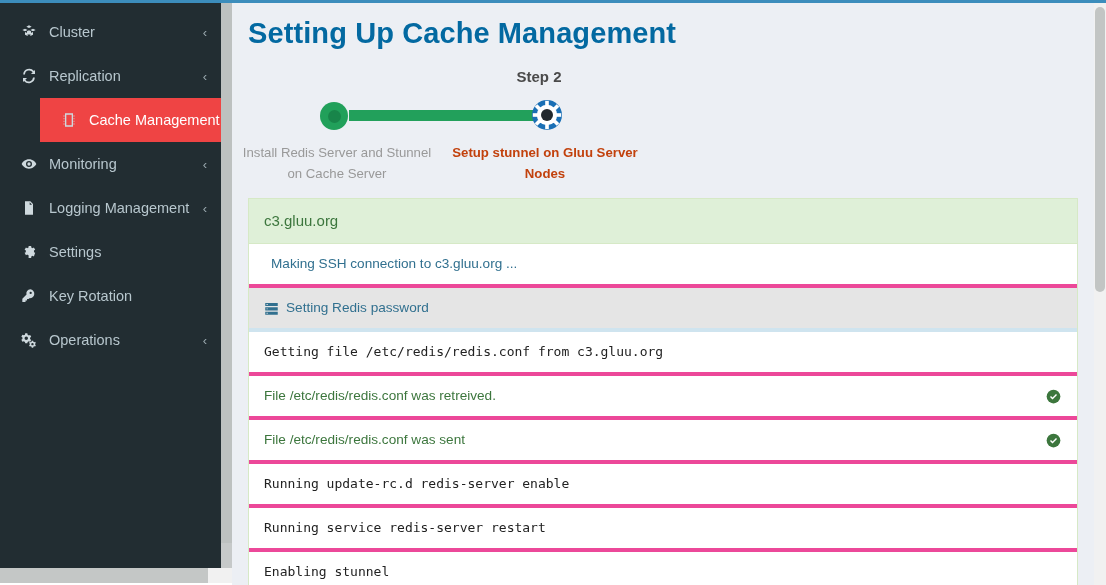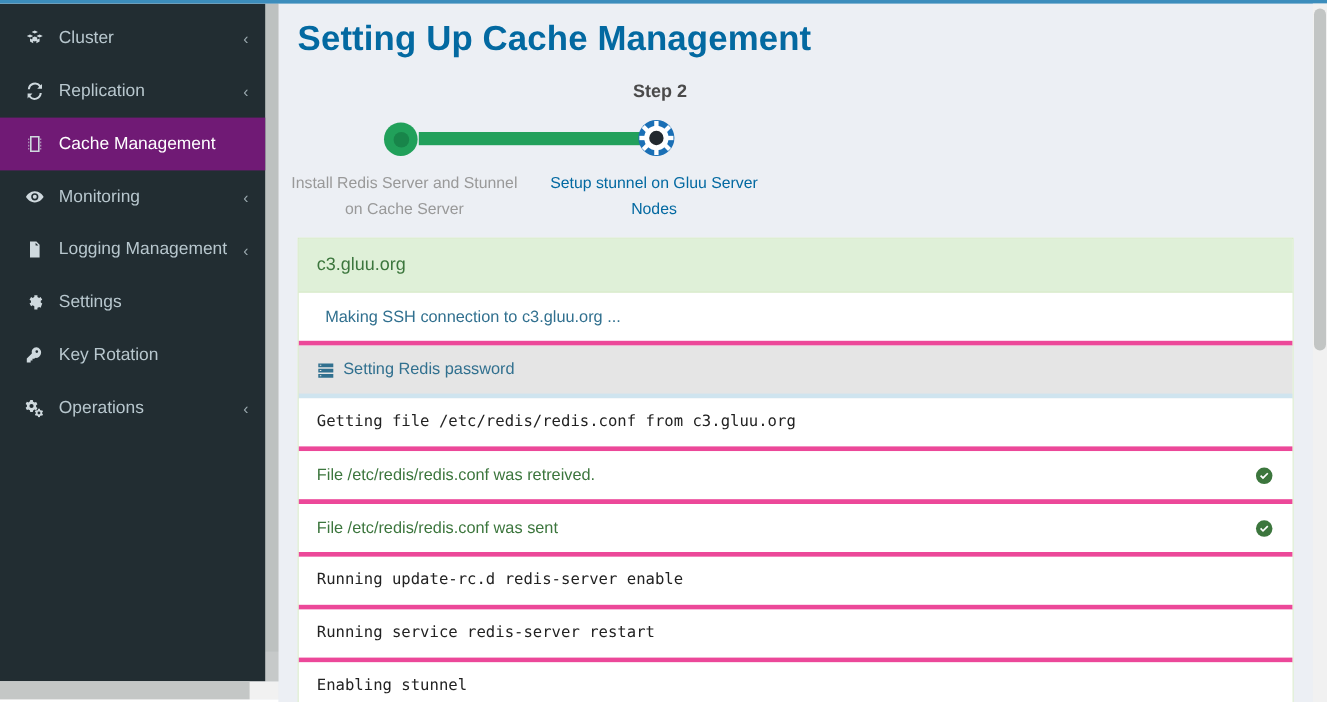--- a/index.html
+++ b/index.html
@@ -42,22 +42,23 @@
     display: flex;
     align-items: center;
     height: 44px;
     padding: 0 14px 0 21px;
     color: #b8c7ce;
     font-size: 14.5px;
     cursor: pointer;
     white-space: nowrap;
   }
   .nav-item.active {
-    background: #701a75;
+    background: #ef4444;
     color: #ffffff;
+    margin-left: 40px;
   }
   .nav-icon {
     width: 20px;
     min-width: 20px;
     height: 18px;
     margin-right: 8px;
     display: inline-flex;
     align-items: center;
     justify-content: flex-start;
     color: #cfd9de;
@@ -130,21 +131,21 @@
     position: absolute;
     top: 0;
     width: 190px;
     text-align: center;
     font-size: 15px;
     color: #777777;
   }
   .step-title.done { color: #777777; }
   .step-title.current { color: #4a4a4a; font-weight: bold; }
   .s1 { left: 10px; }
-  .s2 { left: 223px; }
+  .s2 { left: 212px; }
 
   .bar-row {
     position: relative;
     height: 40px;
     margin-top: 6px;
   }
   .bar-line {
     position: absolute;
     left: 117px; top: 14px;
     width: 206px; height: 11px;
@@ -180,21 +181,21 @@
   }
   .desc {
     position: absolute;
     top: 0;
     width: 200px;
     text-align: center;
     font-size: 13.2px;
     line-height: 21px;
     color: #999999;
   }
-  .desc.current { color: #0369a1; font-weight: normal; }
+  .desc.current { color: #c2410c; font-weight: bold; }
   .d1 { left: 5px; }
   .d2 { left: 213px; }
 
   
   .panel {
     position: absolute;
     left: 16px; top: 195px;
     width: 830px;
     background: #ffffff;
     border: 1px solid #d6e9c6;

